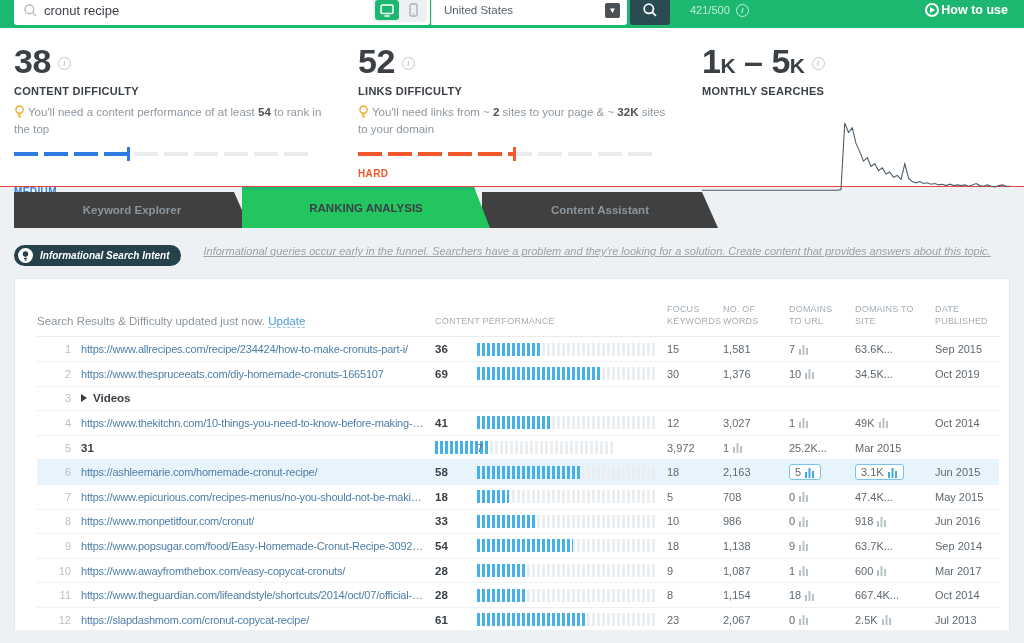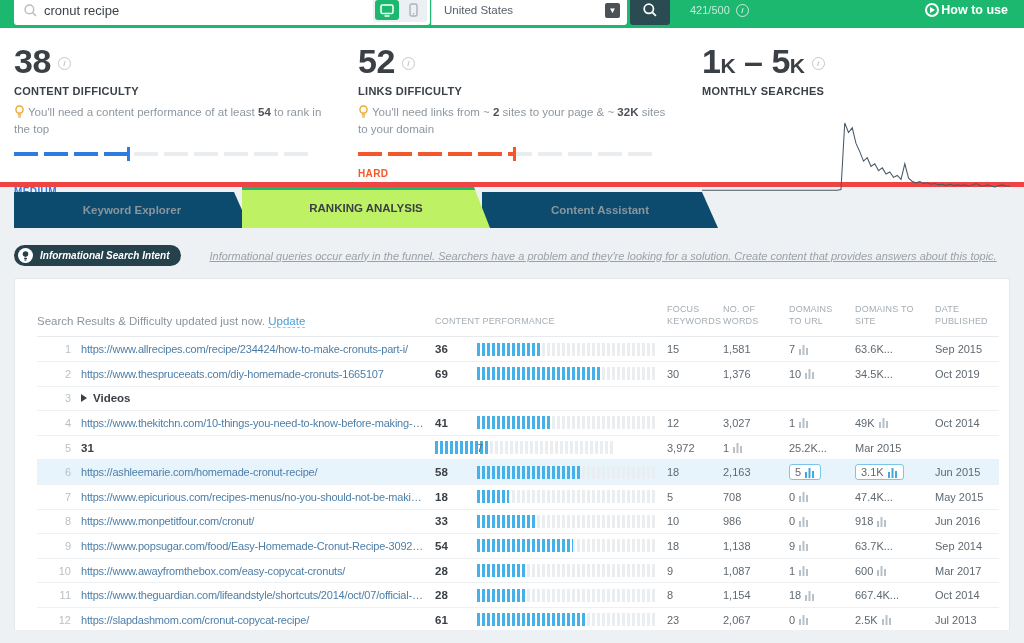--- a/index.html
+++ b/index.html
@@ -48,21 +48,21 @@
     font-size:8px; font-style:italic; font-weight:bold; flex:0 0 auto;
   }
   .how-to { margin-left:auto; display:flex; align-items:center; gap:2px; color:#fff; font-size:12.5px; font-weight:bold; cursor:pointer; }
   .play-circ {
     width:14px; height:14px; border:2px solid #fff; border-radius:50%;
     display:inline-flex; align-items:center; justify-content:center;
   }
   .play-circ::after { content:""; border-left:5px solid #fff; border-top:3px solid transparent; border-bottom:3px solid transparent; margin-left:1px; }
   
   .metrics {
-    height:159px; background:#fff; border-bottom:5px solid #ef4444;
+    height:159px; background:#fff; border-bottom:1px solid #ef4444;
     display:grid; grid-template-columns:330px 330px 1fr; gap:14px;
     padding:16px 14px 0 14px;
   }
   .mcard { position:relative; }
   .score-row { display:flex; align-items:flex-start; gap:7px; }
   .score { font-size:34px; font-weight:bold; color:#3b4046; line-height:1.05; letter-spacing:-0.5px; }
   .score .unit { font-size:21px; font-weight:bold; }
   .score-row .icirc { color:#c2c9cf; margin-top:13px; }
   .metric-label { font-size:11px; font-weight:bold; color:#3b4046; letter-spacing:.3px; margin-top:5px; }
   .hint { font-size:11.5px; color:#8d97a0; line-height:1.5; margin-top:7px; max-width:310px; }
@@ -74,29 +74,29 @@
     background:repeating-linear-gradient(90deg, var(--seg) 0 24px, transparent 24px 30px);
   }
   .seg-track { width:100%; --seg:#eaedf0; }
   .seg-fill { --seg:var(--c); }
   .seg-marker { position:absolute; top:0; height:14px; width:3px; background:var(--c); }
   .level { font-size:10px; font-weight:bold; letter-spacing:.4px; margin-top:7px; }
   .spark { position:absolute; left:0; right:0; bottom:2px; width:100%; height:80px; }
   
   .tabs-row { height:41px; display:flex; align-items:flex-end; padding-left:14px; position:relative; }
   .tab {
-    height:36px; width:236px; background:#0c4a6e; margin-right:-8px;
+    height:36px; width:236px; background:#404040; margin-right:-8px;
     clip-path:polygon(0 0, calc(100% - 16px) 0, 100% 100%, 0 100%);
     display:flex; align-items:center; justify-content:center;
     font-size:11.5px; font-weight:bold; color:#8b959d; cursor:pointer; position:relative; z-index:1;
   }
-  .tab.active { height:41px; width:248px; background:#bef264; color:#3b4046; z-index:3; }
+  .tab.active { height:41px; width:248px; background:#22c55e; color:#3b4046; z-index:3; }
   .tab.active::before { content:""; position:absolute; top:0; left:0; width:calc(100% - 9px); height:3px; background:#1db870; }
   
-  .intent-row { display:flex; align-items:center; gap:28px; padding:17px 14px 12px 14px; }
+  .intent-row { display:flex; align-items:flex-start; gap:22px; padding:17px 14px 12px 14px; }
   .intent-badge {
     background:#25424c; color:#fff; border-radius:20px; padding:3px 12px 3px 4px;
     display:flex; align-items:center; gap:7px;
     font-size:10px; font-weight:bold; font-style:italic; white-space:nowrap; flex:0 0 auto;
   }
   .badge-circ { width:15px; height:15px; background:#fff; border-radius:50%; display:flex; align-items:center; justify-content:center; }
   .intent-text { font-style:italic; font-size:11px; color:#9aa1a8;text-decoration:underline; }
   
   .table-card {
     margin:0 14px; background:#fff; border:1px solid #e4e8ec; border-bottom:none;

